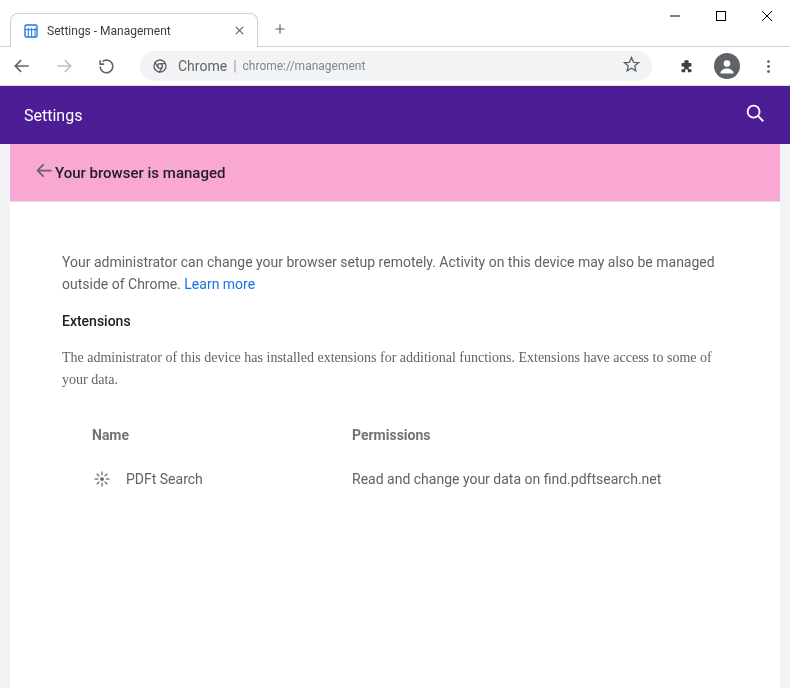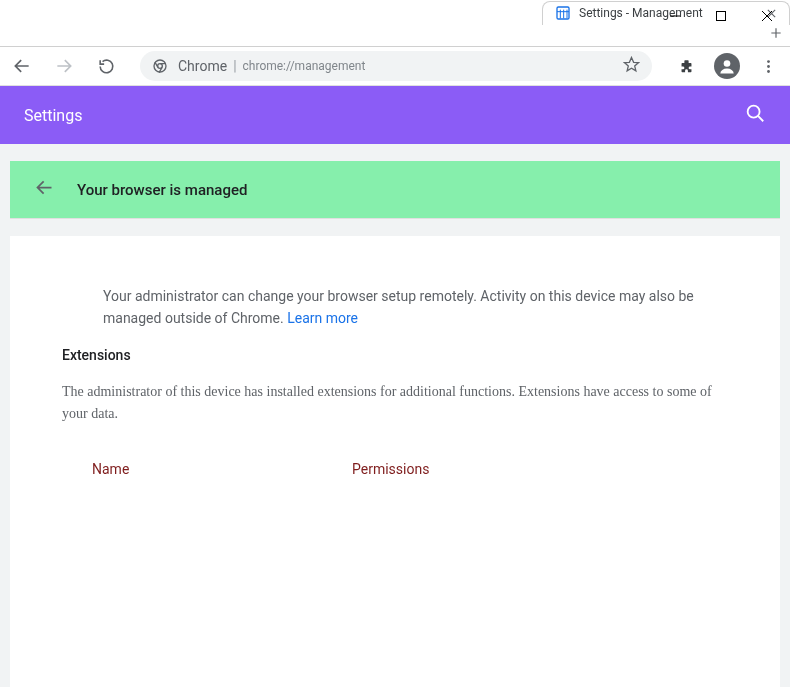--- a/index.html
+++ b/index.html
@@ -1,19 +1,19 @@
 <!DOCTYPE html>
 <html><head>
 <meta charset="utf-8">
 <style>
 * { margin: 0; padding: 0; box-sizing: border-box; font-family: "Segoe UI", Roboto, Arial, sans-serif; }
 body { width: 790px; height: 688px; background: #fff; overflow: hidden; }
 
 
-.titlebar { height: 46px; background: #fff; display: flex; align-items: flex-end; position: relative; flex-direction: column; }
+.titlebar { height: 46px; background: #fff; display: flex; align-items: flex-end; position: relative; }
 .tab { display: flex; align-items: center; height: 34px; background: #fff; border-radius: 8px 8px 0 0; margin-left: 10px; padding: 0 10px 0 12px; width: 248px; border: 1px solid #d0d0d0; border-bottom: none; position: relative; top: 1px; }
 .tab-favicon { width: 16px; height: 16px; margin-right: 8px; color: #1a73e8; flex-shrink: 0; }
 .tab-title { font-size: 12px; color: #3c4043; flex: 1; white-space: nowrap; overflow: hidden; text-overflow: ellipsis; }
 .tab-close { width: 16px; height: 16px; display: flex; align-items: center; justify-content: center; color: #5f6368; cursor: pointer; }
 .newtab { width: 28px; height: 28px; display: flex; align-items: center; justify-content: center; color: #5f6368; margin-left: 8px; margin-bottom: 3px; cursor: pointer; }
 .win-controls { position: absolute; right: 0; top: 0; display: flex; }
 .win-btn { width: 46px; height: 32px; display: flex; align-items: center; justify-content: center; color: #000; cursor: pointer; }
 
 
 .toolbar { height: 40px; background: #fff; border-top: 1px solid #d0d0d0; border-bottom: 1px solid #e0e0e0; display: flex; align-items: center; padding: 0 8px; gap: 14px; }
@@ -22,38 +22,38 @@
 .omnibox { flex: 1; height: 30px; background: #f1f3f4; border-radius: 15px; display: flex; align-items: center; padding: 0 12px; margin: 0 6px; }
 .omni-icon { width: 16px; height: 16px; margin-right: 10px; color: #5f6368; }
 .omni-prefix { font-size: 14px; color: #5f6368; }
 .omni-sep { color: #9aa0a6; margin: 0 6px; font-size: 14px; }
 .omni-url { font-size: 12px; color: #80868b; flex: 1; }
 .omni-star { color: #5f6368; cursor: pointer; }
 .tool-icon { width: 28px; height: 28px; display: flex; align-items: center; justify-content: center; color: #3c4043; cursor: pointer; }
 .avatar { width: 26px; height: 26px; border-radius: 50%; background: #5f6368; display: flex; align-items: center; justify-content: center; cursor: pointer; }
 
 
-.header { height: 58px; background: #8b5cf6; display: flex; align-items: center; padding: 0 24px; color: #fff; }
+.header { height: 58px; background: #4c1d95; display: flex; align-items: center; padding: 0 24px; color: #fff; }
 .header-title { font-size: 16px; font-weight: 400; flex: 1; }
 .header-search { cursor: pointer; }
 
 
-.subheader { height: 58px; background: #86efac; display: flex; align-items: center; padding: 0 24px; border-bottom: 1px solid #e0e0e0; margin: 17px 10px; gap: 22px; }
+.subheader { height: 58px; background: #f9a8d4; display: flex; align-items: center; padding: 0 24px; border-bottom: 1px solid #e0e0e0; margin: 0 10px; }
 .container { background: #f1f3f4; padding-top: 0; }
 .sub-back { color: #5f6368; cursor: pointer; }
 .sub-title { font-size: 15px; color: #202124; font-weight: 500; }
 
 
 .content { background: #fff; margin: 0 10px; padding: 50px 52px 200px; }
-.desc { font-size: 14px; color: #5f6368; line-height: 1.55; margin-left: 41px; }
+.desc { font-size: 14px; color: #5f6368; line-height: 1.55; }
 .link { color: #1a73e8; cursor: pointer; }
 .section-h { font-size: 14px; color: #202124; font-weight: 500; margin-top: 18px; margin-bottom: 18px; }
 .ext-desc { font-size: 14px; color: #5f6368; line-height: 1.55; font-family: Liberation Serif, serif; }
 .ext-table { margin-top: 26px; }
-.ext-head { display: flex; font-size: 14px; color: #7f1d1d; font-weight: 400; padding: 10px 30px; justify-content: space-between; }
+.ext-head { display: flex; font-size: 14px; color: #737373; font-weight: 700; padding: 10px 30px; justify-content: space-between; }
 .col-name { width: 260px; }
 .col-perm { flex: 1; }
 .ext-row { display: flex; align-items: center; padding: 16px 30px; font-size: 14px; color: #5f6368; }
 .ext-icon { width: 20px; height: 20px; margin-right: 14px; color: #5f6368; display: flex; align-items: center; justify-content: center; }
 .ext-name { width: 226px; }
 </style>
 </head>
 <body>
 
 <div class="titlebar">
@@ -177,15 +177,32 @@
   </p>
 
   <div class="section-h">Extensions</div>
   <p class="ext-desc">The administrator of this device has installed extensions for additional functions. Extensions have access to some of your data.</p>
 
   <div class="ext-table">
     <div class="ext-head">
       <div class="col-name">Name</div>
       <div class="col-perm">Permissions</div>
     </div>
+    <div class="ext-row">
+      <div class="ext-icon">
+        <svg viewBox="0 0 24 24" width="18" height="18">
+          <circle cx="12" cy="12" r="2.5" fill="#5f6368"></circle>
+          <line x1="12" y1="2" x2="12" y2="7" stroke="#5f6368" stroke-width="1.6"></line>
+          <line x1="12" y1="17" x2="12" y2="22" stroke="#5f6368" stroke-width="1.6"></line>
+          <line x1="2" y1="12" x2="7" y2="12" stroke="#5f6368" stroke-width="1.6"></line>
+          <line x1="17" y1="12" x2="22" y2="12" stroke="#5f6368" stroke-width="1.6"></line>
+          <line x1="5" y1="5" x2="8.5" y2="8.5" stroke="#5f6368" stroke-width="1.6"></line>
+          <line x1="15.5" y1="15.5" x2="19" y2="19" stroke="#5f6368" stroke-width="1.6"></line>
+          <line x1="19" y1="5" x2="15.5" y2="8.5" stroke="#5f6368" stroke-width="1.6"></line>
+          <line x1="8.5" y1="15.5" x2="5" y2="19" stroke="#5f6368" stroke-width="1.6"></line>
+        </svg>
+      </div>
+      <div class="ext-name">PDFt Search</div>
+      <div class="col-perm">Read and change your data on find.pdftsearch.net</div>
+    </div>
   </div>
 </div>
 </div>
 
 </body></html>

